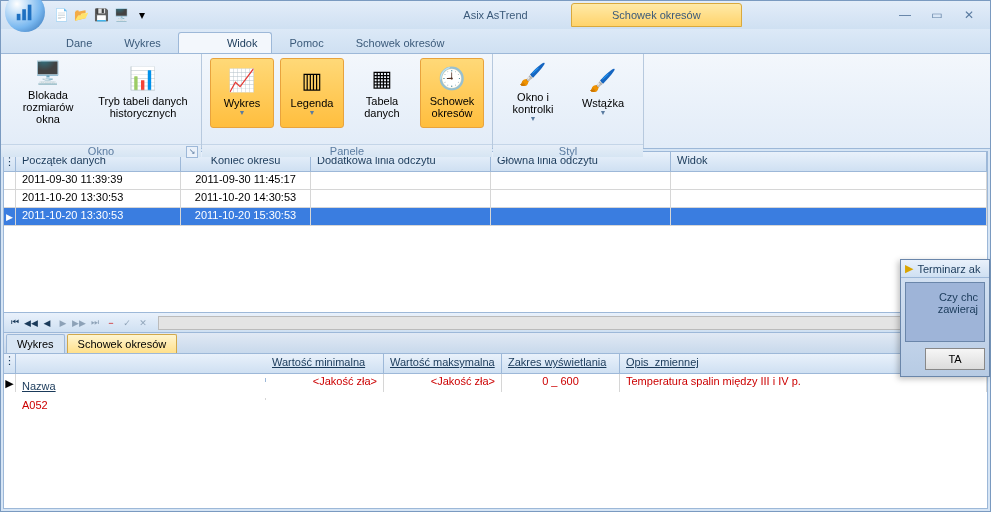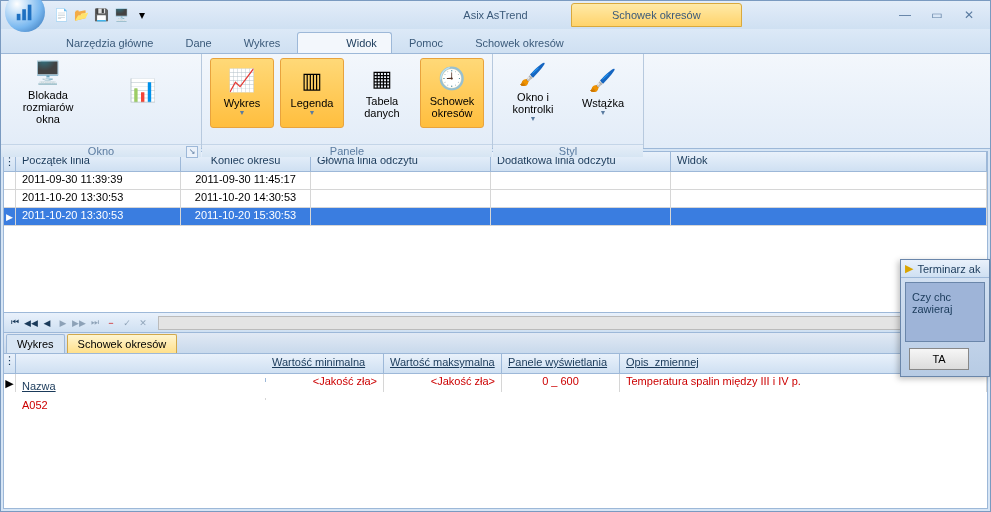--- a/index.html
+++ b/index.html
@@ -51,22 +51,22 @@
 .lh .hcell:first-child { width:12px; padding:0; text-decoration:none;}
 .l1{width:250px;margin-top:24px;} .l2{width:118px;} .l3{width:118px;} .l4{width:118px;} .l5{flex:1;}
 .lrow { display:flex; height:18px; color:#c00; }
 .lrow .cell { padding:1px 6px; border-right:1px solid #d6d6d6; }
 .lrow .cell:first-child{width:12px; padding:0; color:#000; display:flex;align-items:center;justify-content:center;}
 .status { height:22px; background:linear-gradient(#e1e9f4,#c8d9ec); border-top:1px solid #9db8d8; display:flex; align-items:center; color:#1a3a5a;}
 .status .sseg { padding:0 10px; border-right:1px solid #9db8d8; height:100%; display:flex; align-items:center;}
 .status .grip { margin-left:auto; width:18px; text-align:center; cursor:nwse-resize;}
 .popup { position:absolute; right:0; top:258px; width:90px; height:118px; background:linear-gradient(#d7e4f4,#b7cbe4); border:1px solid #6a86aa; box-shadow:-2px 2px 6px rgba(0,0,0,0.25); overflow:hidden;}
 .popup-title { background:linear-gradient(#e9f1fb,#cfe0f2); padding:2px 4px; color:#1a3a5a; display:flex; align-items:center; gap:4px; border-bottom:1px solid #9db8d8;}
-.popup-body { padding:8px 6px; font-size:10px; color:#1a3a5a; background:#9eb4d8; height:60px; margin:4px; border:1px solid #6a86aa;}
-.popup-btn { margin:2px 20px 4px auto; width:60px; height:22px; background:linear-gradient(#f6f6f6,#dcdcdc); border:1px solid #888; display:flex; align-items:center; justify-content:center; cursor:pointer;}
+.popup-body { padding:8px 6px; font-size:10px; text-align:right; color:#1a3a5a; background:#9eb4d8; height:60px; margin:4px; border:1px solid #6a86aa;}
+.popup-btn { margin:2px 4px 4px auto; width:60px; height:22px; background:linear-gradient(#f6f6f6,#dcdcdc); border:1px solid #888; display:flex; align-items:center; justify-content:center; cursor:pointer;}
 svg.icon { width:22px; height:22px; }
 </style>
 </head>
 <body>
 
 <div class="window">
 
   <div class="titlebar">
     <div class="app-orb">
       <svg class="icon" viewBox="0 0 24 24">
@@ -87,37 +87,37 @@
     </div>
     <div class="context-tab-title">Schowek okresów</div>
     <div class="win-controls">
       <div class="win-btn">—</div>
       <div class="win-btn">▭</div>
       <div class="win-btn">✕</div>
     </div>
   </div>
 
   <div class="ribbon-tabs">
-    <div class="ribbon-tab">Narzędzia główne</div>
     <div class="ribbon-tab">Dane</div>
     <div class="ribbon-tab">Wykres</div>
     <div class="ribbon-tab active">Widok</div>
     <div class="ribbon-tab">Pomoc</div>
     <div class="ribbon-tab">Schowek okresów</div>
   </div>
 
   <div class="ribbon">
     <div class="ribbon-group">
       <div class="group-body">
         <div class="big-btn">
           <span class="ico">🖥️</span>
           <span>Blokada rozmiarów okna</span>
         </div>
         <div class="big-btn" style="width:100px">
           <span class="ico">📊</span>
+          <span>Tryb tabeli danych historycznych</span>
         </div>
       </div>
       <div class="group-label"><span>Okno</span><span class="launcher">↘</span></div>
     </div>
     <div class="ribbon-group">
       <div class="group-body">
         <div class="big-btn small pressed">
           <span class="ico">📈</span>
           <span>Wykres</span>
           <span class="arrow">▼</span>
@@ -153,24 +153,24 @@
       </div>
       <div class="group-label"><span>Styl</span></div>
     </div>
   </div>
 
   <div class="content">
 
     <div class="grid-area">
       <div class="grid-header">
         <div class="hcell">⋮</div>
-        <div class="hcell c1">Początek linia</div>
+        <div class="hcell c1">Początek danych</div>
         <div class="hcell c2">Koniec okresu</div>
+        <div class="hcell c4">Dodatkowa linia odczytu</div>
         <div class="hcell c3">Główna linia odczytu</div>
-        <div class="hcell c4">Dodatkowa linia odczytu</div>
         <div class="hcell c5">Widok</div>
       </div>
       <div class="grid-body">
         <div class="row">
           <div class="cell"></div>
           <div class="cell c1">2011-09-30 11:39:39</div>
           <div class="cell c2">2011-09-30 11:45:17</div>
           <div class="cell c3"></div>
           <div class="cell c4"></div>
           <div class="cell c5"></div>
@@ -210,21 +210,21 @@
       <div class="btab">Wykres</div>
       <div class="btab active">Schowek okresów</div>
     </div>
 
     <div class="lower-grid">
       <div class="lh">
         <div class="hcell">⋮</div>
         <div class="hcell l1">Nazwa</div>
         <div class="hcell l2">Wartość minimalna</div>
         <div class="hcell l3">Wartość maksymalna</div>
-        <div class="hcell l4">Panele wyświetlania</div>
+        <div class="hcell l4">Zakres wyświetlania</div>
         <div class="hcell l5">Opis_zmiennej</div>
       </div>
       <div class="lrow">
         <div class="cell">▶</div>
         <div class="cell l1">A052</div>
         <div class="cell l2" style="text-align:right">&lt;Jakość zła&gt;</div>
         <div class="cell l3" style="text-align:right">&lt;Jakość zła&gt;</div>
         <div class="cell l4" style="text-align:center">0 _ 600</div>
         <div class="cell l5">Temperatura spalin między III i IV p.</div>
       </div>

